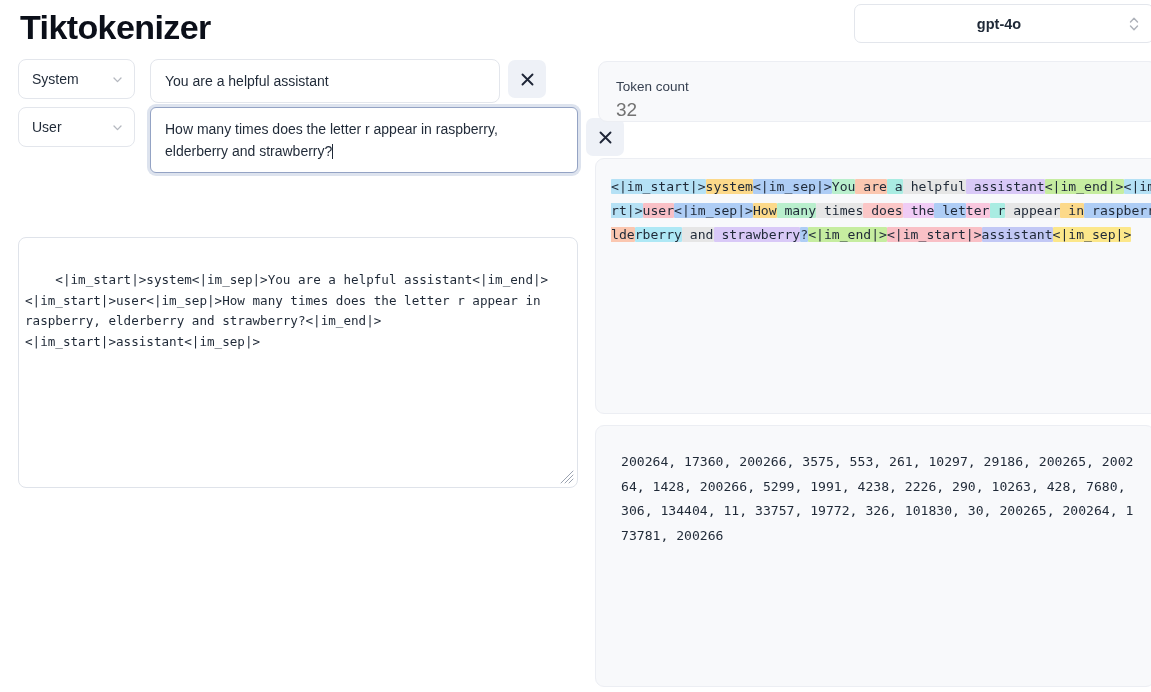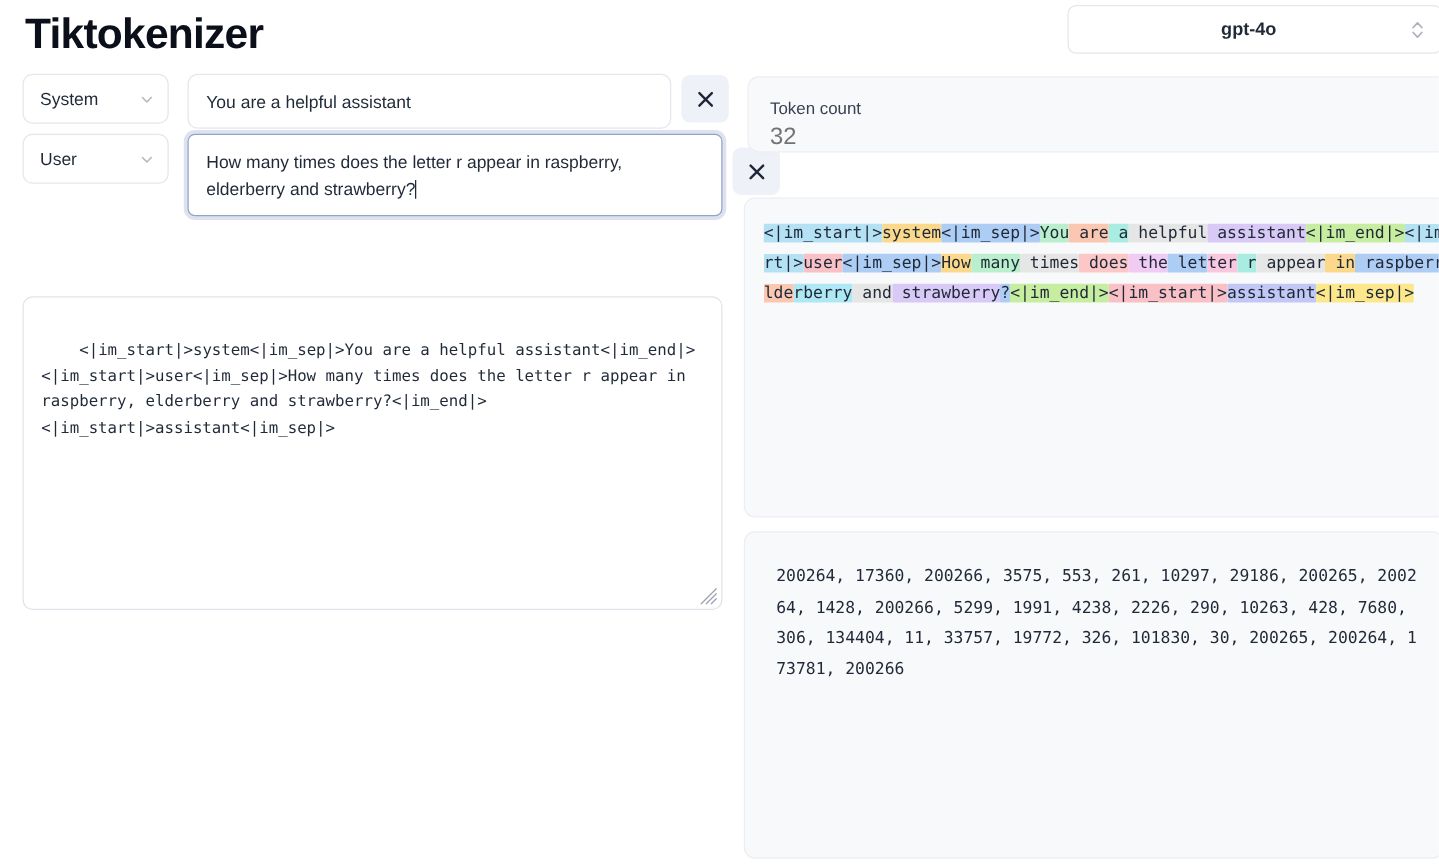--- a/index.html
+++ b/index.html
@@ -71,21 +71,21 @@
     border-radius: 8px; border: none;
     font-size: 14.5px; font-weight: bold;
     display: flex; align-items: center; justify-content: center;
   }
 
   .left-textarea {
     position: absolute; left: 6px; top: 237px;
     width: 560px; height: 251px;
     border: 1px solid #dfe3ea; border-radius: 8px;
     background: #ffffff;
-    padding: 12px 14px;
+    padding: 12px 6px;
     font-family: "DejaVu Sans Mono", "Liberation Mono", monospace;
     font-size: 12.6px; line-height: 20.4px;
     color: #1f2937; white-space: pre-wrap; word-break: break-word;
     overflow: hidden;
   }
   .resize-grip {
     position: absolute; right: 3px; bottom: 3px;
     width: 14px; height: 14px; pointer-events: none;
   }
 
@@ -144,21 +144,21 @@
 
   <div class="msg-row" id="row-system" style="left:6px; top:59px;">
     <div class="role-select">
       <span class="rlabel">System</span>
       <span class="chev">
         <svg width="13" height="13" viewBox="0 0 13 13">
           <path d="M3 5 L6.5 8.6 L10 5" fill="none" stroke="#6b7280" stroke-width="1.3" stroke-linecap="round" stroke-linejoin="round"></path>
         </svg>
       </span>
     </div>
-    <div class="msg-input" style="width:387px; min-height:40px; margin-left:15px;">
+    <div class="msg-input" style="width:350px; min-height:40px; margin-left:15px;">
       <span>You are a helpful assistant</span>
     </div>
     <div class="x-btn" style="margin-left:8px; margin-top:1px;">
       <svg width="17" height="17" viewBox="0 0 17 17">
         <path d="M3.5 3.5 L13.5 13.5 M13.5 3.5 L3.5 13.5" stroke="#1e2537" stroke-width="1.9" stroke-linecap="round"></path>
       </svg>
     </div>
   </div>
 
   <div class="msg-row" id="row-user" style="left:6px; top:107px;">

